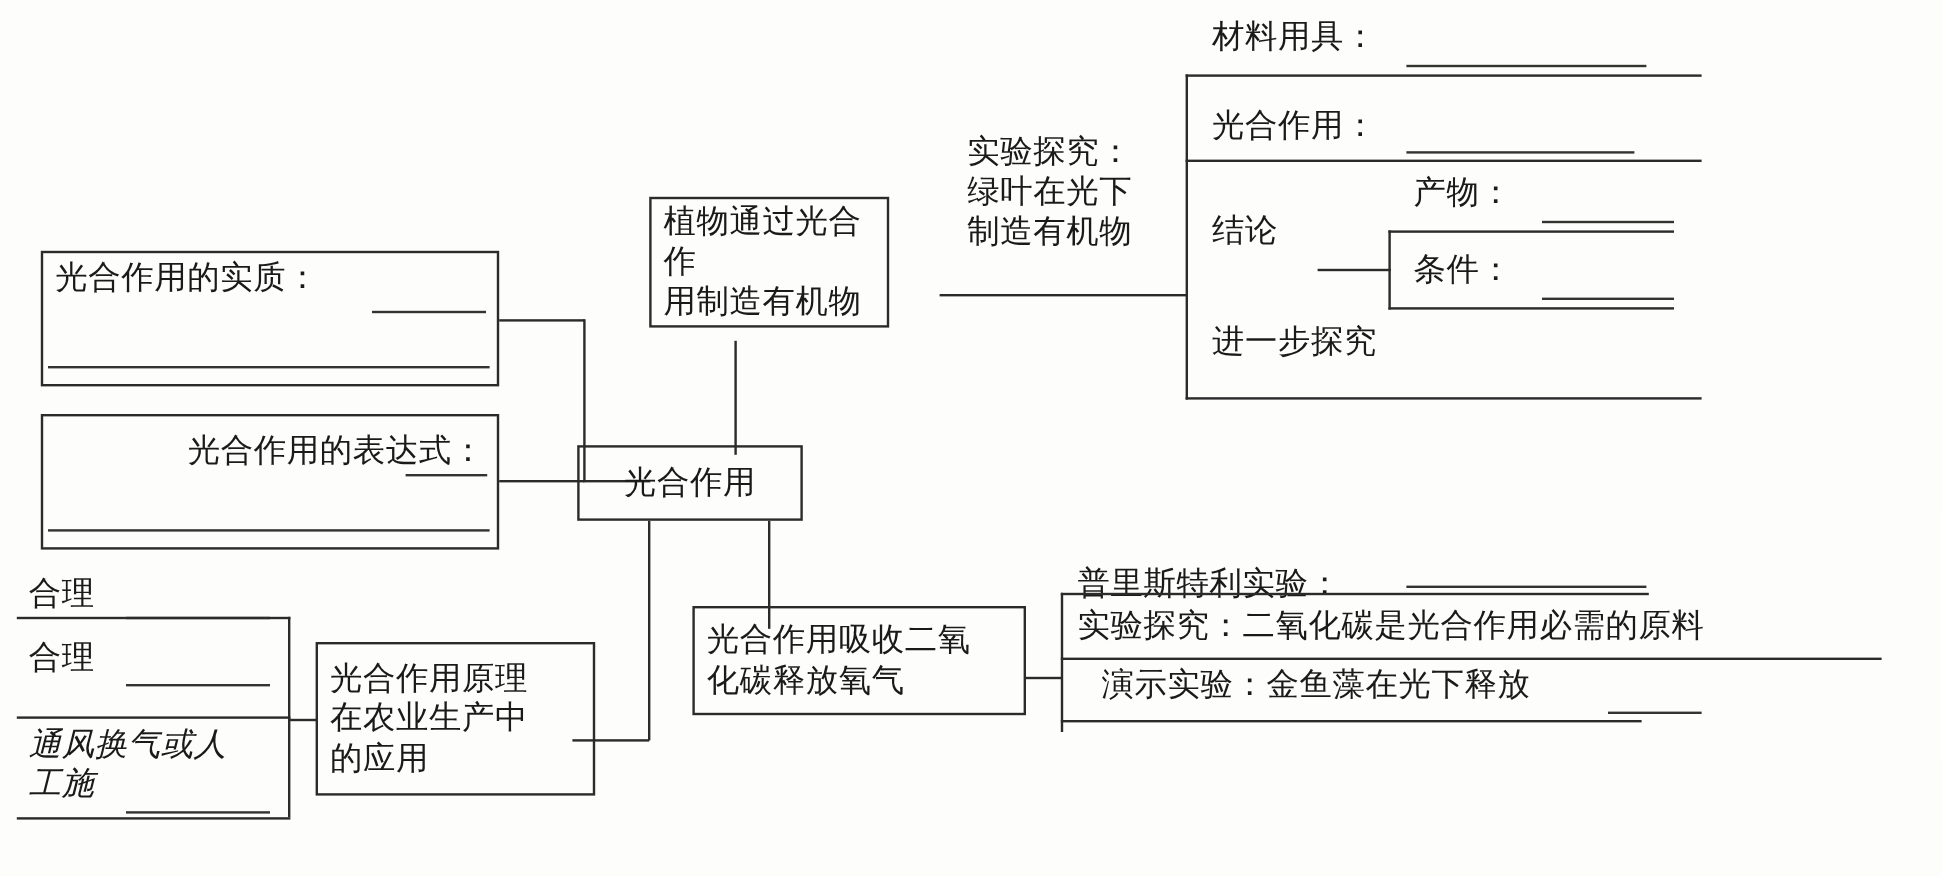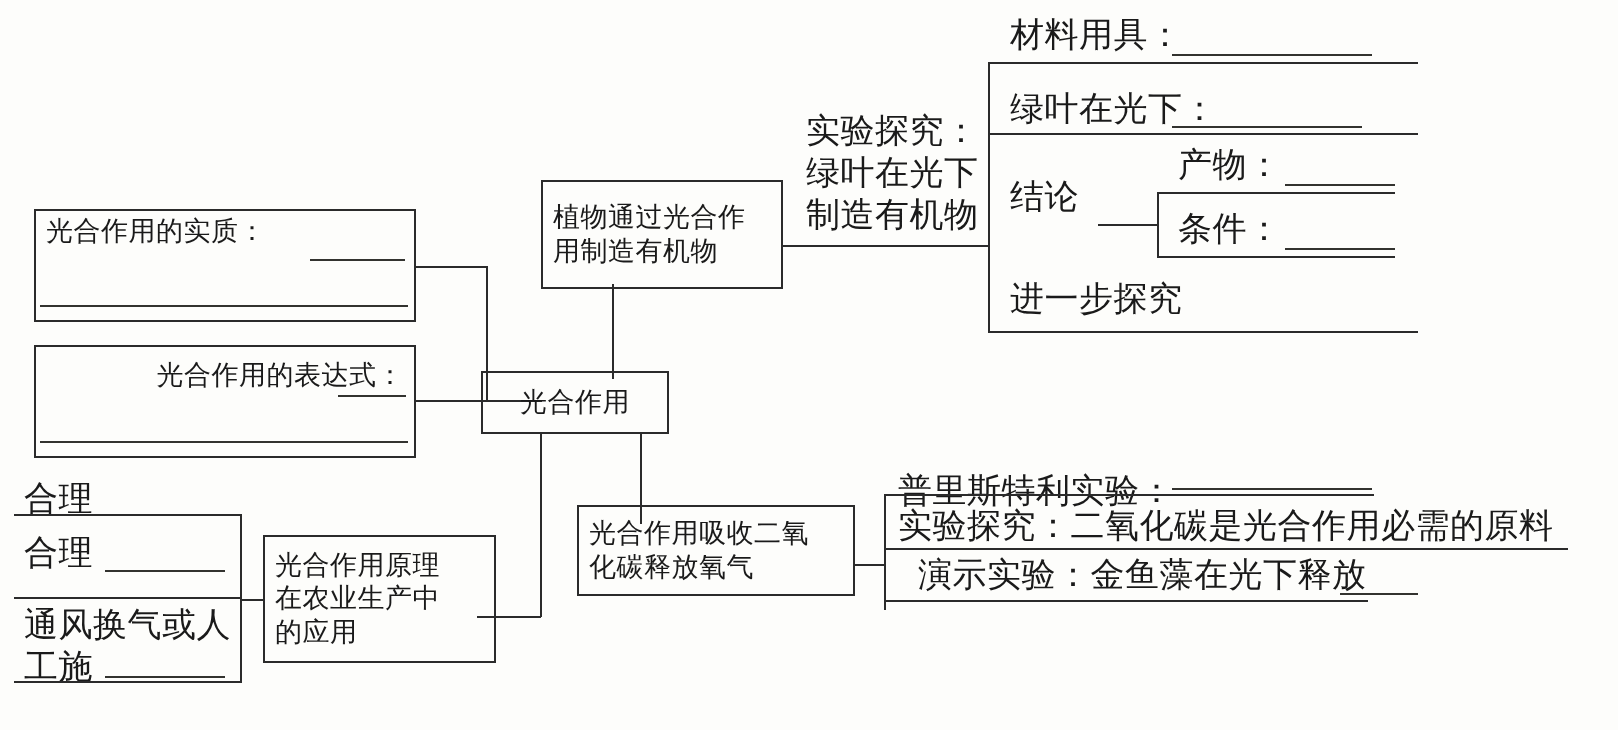--- a/index.html
+++ b/index.html
@@ -32,21 +32,21 @@
     padding: 0 10px;
     font-size: 27px;
     line-height: 1.24;
     letter-spacing: 0.5px;
     white-space: pre-line;
   }
   .box.center .txt { justify-content: center; width: 100%; text-align: center; }
 
   .label {
     position: absolute;
-    font-size: 34px;
+    font-size: 27px;
     line-height: 1.24;
     letter-spacing: 0.5px;
     white-space: pre-line;
   }
 
   
   .hline {
     position: absolute;
     height: 0;
     border-top: 2px solid #2b2b2b;
@@ -71,49 +71,49 @@
 </style>
 </head>
 <body>
 
 <div id="canvas">
 
   <div class="label" style="left:1010px; top:14px;">材料用具：</div>
   <div class="blank" style="left:1172px; top:54px; width:200px;"></div>
   <div class="rule" style="left:988px; top:62px; width:430px;"></div>
 
-  <div class="label" style="left:1010px; top:88px;">绿叶在光下：</div>
+  <div class="label" style="left:1010px; top:88px;">光合作用：</div>
   <div class="blank" style="left:1172px; top:126px; width:190px;"></div>
   <div class="rule" style="left:988px; top:133px; width:430px;"></div>
 
   <div class="label" style="left:1010px; top:176px;">结论</div>
 
   <div class="label" style="left:1178px; top:144px;">产物：</div>
   <div class="blank" style="left:1285px; top:184px; width:110px;"></div>
   <div class="rule" style="left:1157px; top:192px; width:238px;"></div>
 
   <div class="label" style="left:1178px; top:208px;">条件：</div>
   <div class="blank" style="left:1285px; top:248px; width:110px;"></div>
   <div class="rule" style="left:1157px; top:256px; width:238px;"></div>
 
   <div class="vline" style="left:1157px; top:192px; height:66px;"></div>
   <div class="hline" style="left:1098px; top:224px; width:61px;"></div>
 
-  <div class="label" style="left:1010px; top:278px;">进一步探究</div>
+  <div class="label" style="left:1010px; top:268px;">进一步探究</div>
   <div class="rule" style="left:988px; top:331px; width:430px;"></div>
 
   <div class="vline" style="left:988px; top:62px; height:271px;"></div>
 
   <div class="label" style="left:806px; top:110px;">实验探究：
 绿叶在光下
 制造有机物</div>
 
   <div class="hline" style="left:783px; top:245px; width:207px;"></div>
 
-  <div class="box" style="left:541px; top:180px; width:242px; height:109px;">
+  <div class="box" style="left:541px; top:164px; width:200px; height:109px;">
     <div class="txt">植物通过光合作
 用制造有机物</div>
   </div>
 
   <div class="vline" style="left:612px; top:284px; height:95px;"></div>
 
   <div class="box" style="left:34px; top:209px; width:382px; height:113px;">
     <div class="txt" style="align-self:flex-start; margin-top:4px;">光合作用的实质：</div>
   </div>
   <div class="blank" style="left:310px; top:259px; width:95px;"></div>
@@ -150,21 +150,21 @@
   <div class="vline" style="left:240px; top:514px; height:167px;"></div>
 
   <div class="label" style="left:24px; top:478px;">合理</div>
   <div class="blank" style="left:105px; top:514px; width:120px;"></div>
   <div class="rule" style="left:14px; top:514px; width:228px;"></div>
 
   <div class="label" style="left:24px; top:532px;">合理</div>
   <div class="blank" style="left:105px; top:570px; width:120px;"></div>
   <div class="rule" style="left:14px; top:597px; width:228px;"></div>
 
-  <div class="label" style="left:24px; top:604px;">通风换气或人
+  <div class="label" style="left:24px; top:604px;font-style:italic;">通风换气或人
 工施</div>
   <div class="blank" style="left:105px; top:676px; width:120px;"></div>
   <div class="rule" style="left:14px; top:681px; width:228px;"></div>
 
   <div class="box" style="left:577px; top:505px; width:278px; height:91px;">
     <div class="txt">光合作用吸收二氧
 化碳释放氧气</div>
   </div>
 
   <div class="hline" style="left:855px; top:564px; width:30px;"></div>

